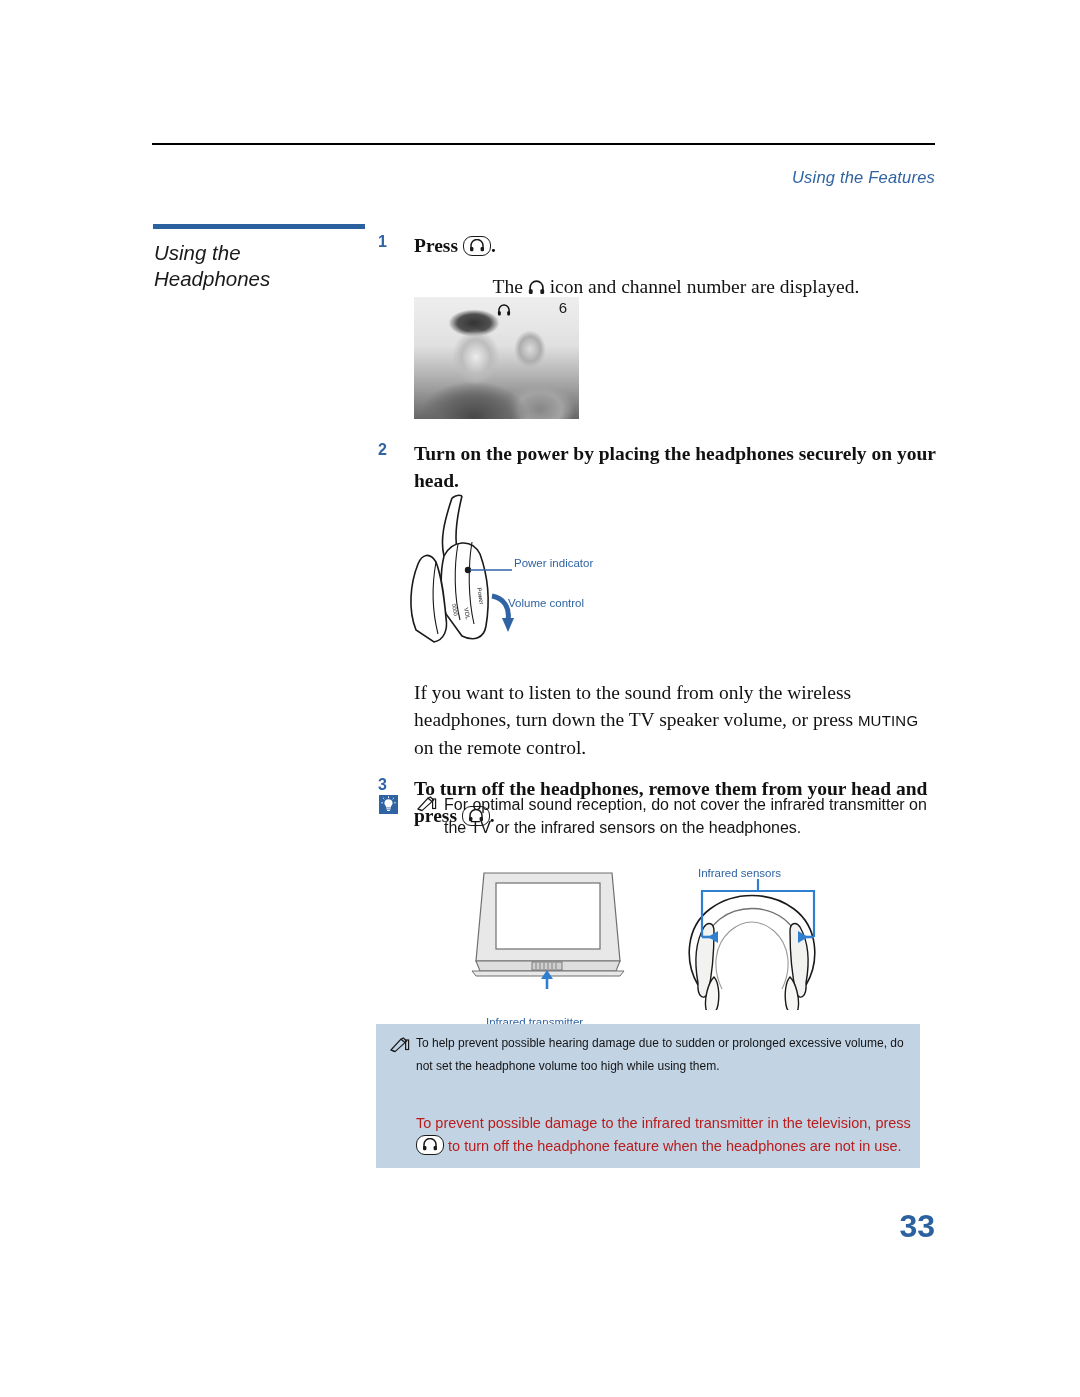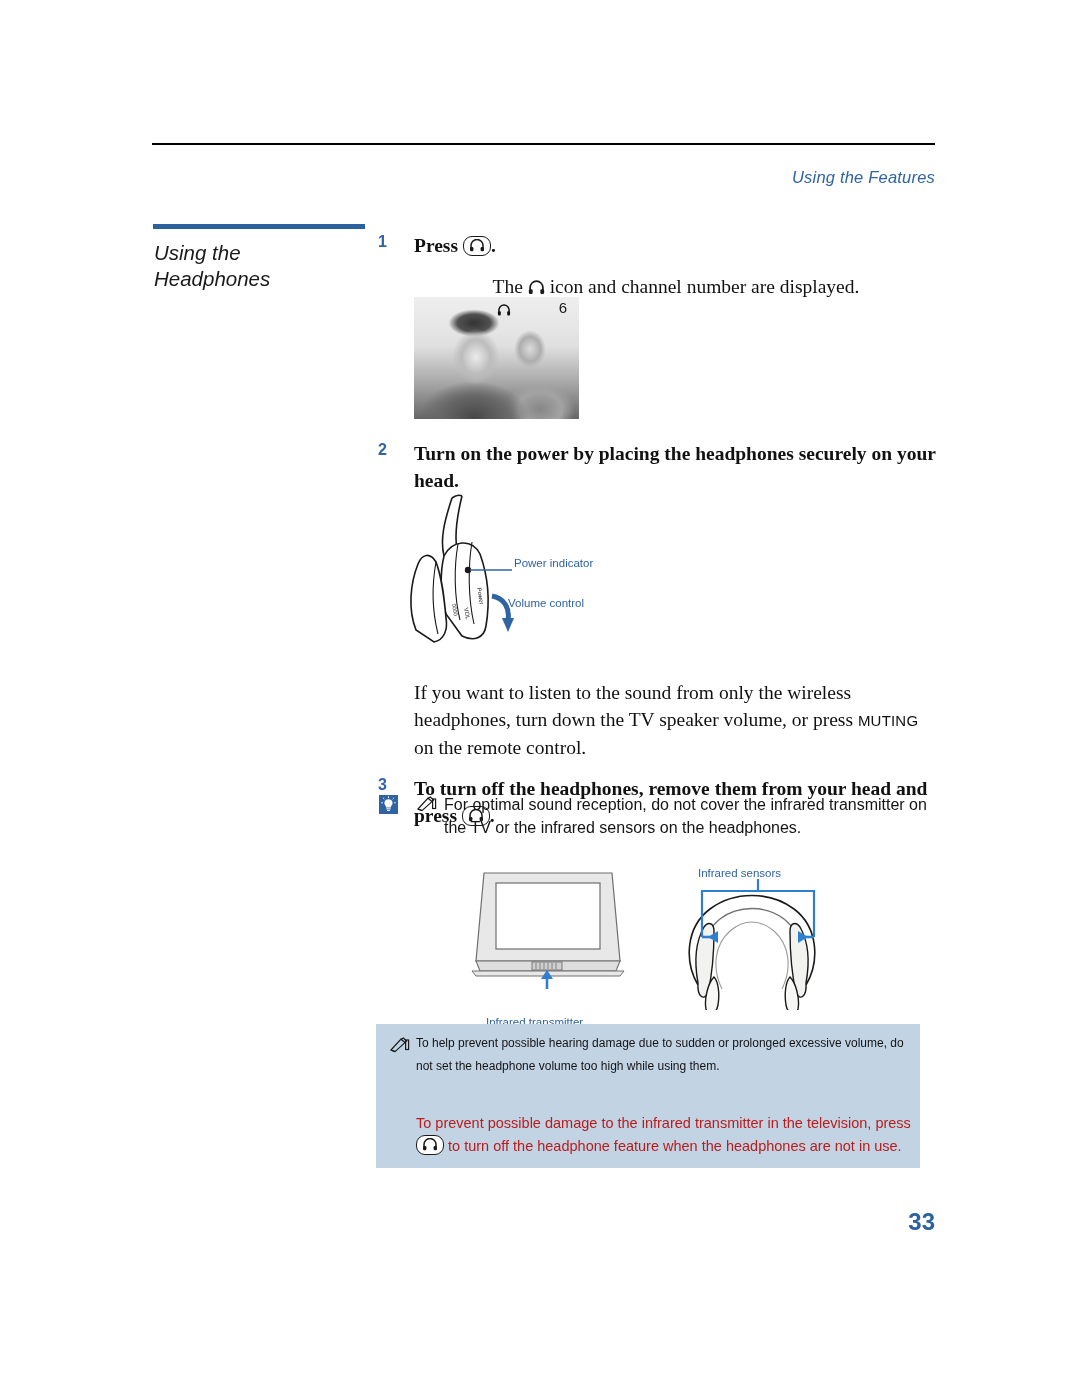--- a/index.html
+++ b/index.html
@@ -261,21 +261,21 @@
     color: #b91c1c;
   }
 
   
   .page-num {
     position: absolute;
     right: 145px;
     top: 1208px;
     font-family: "Liberation Sans", sans-serif;
     font-weight: bold;
-    font-size: 24px;
+    font-size: 32px;
     color: #2b619f;
   }
 </style>
 </head>
 <body>
 
 <div class="top-rule"></div>
 <div class="running-head">Using the Features</div>
 
 <div class="side-rule"></div>

